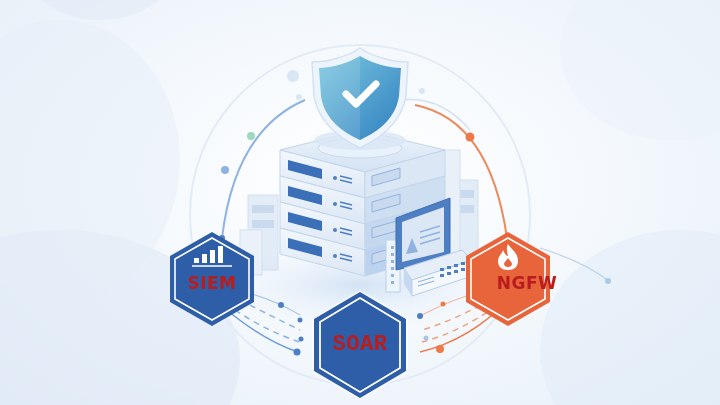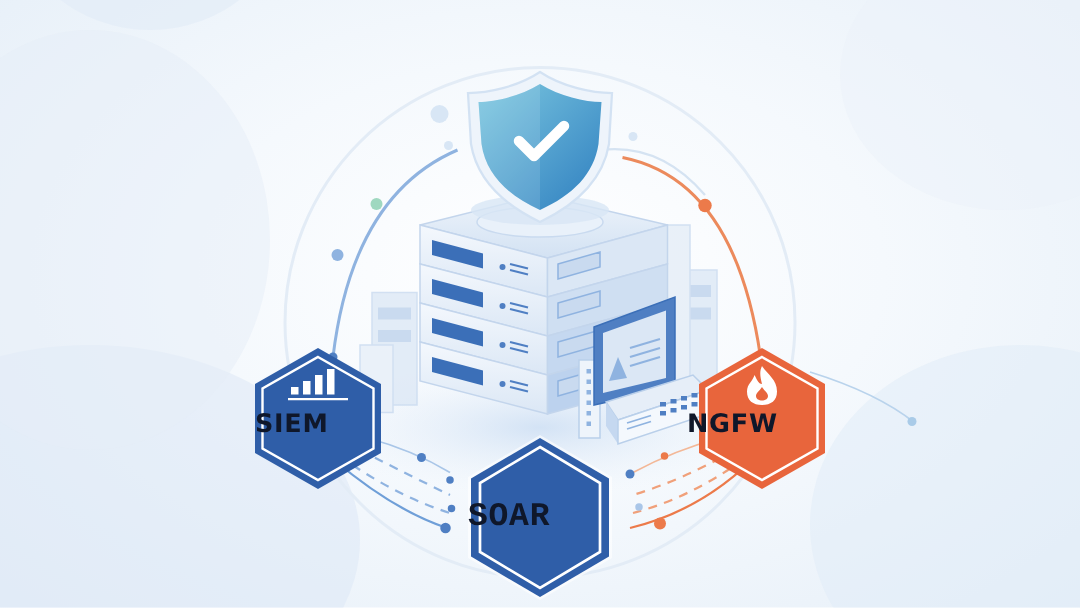--- a/index.html
+++ b/index.html
@@ -5,21 +5,21 @@
   html, body { margin:0; padding:0; }
   body {
     width:720px; height:405px; overflow:hidden; position:relative;
     font-family: "Liberation Sans", sans-serif;
     background: radial-gradient(ellipse at 50% 45%, #ffffff 0%, #f5f9fd 45%, #e6eff8 100%);
   }
   .bg-blob { position:absolute; border-radius:50%; pointer-events:none; }
   .stage { position:absolute; left:0; top:0; width:720px; height:405px; }
   svg.diagram { position:absolute; left:0; top:0; }
   .hex-label {
-    position:absolute; color:#0f172a; font-weight:bold; text-align:left;
+    position:absolute; color:#b91c1c; font-weight:bold; text-align:center;
     font-family: "DejaVu Sans", sans-serif; letter-spacing:0.5px;
   }
 </style>
 </head>
 <body>
 
 <div class="stage">
 
   <div class="bg-blob" style="left:-120px; top:230px; width:360px; height:260px; background:rgba(220,232,245,0.55);"></div>
   <div class="bg-blob" style="left:-60px; top:20px; width:240px; height:280px; background:rgba(230,238,248,0.5);"></div>
@@ -209,15 +209,15 @@
     </g>
 
     <g>
       <polygon points="360,290 408,318 408,372 360,400 312,372 312,318" fill="#ffffff" opacity="0.6"></polygon>
       <polygon points="360,292 406,319 406,371 360,398 314,371 314,319" fill="#2f5ea8"></polygon>
       <polygon points="360,298 400,322 400,368 360,392 320,368 320,322" fill="none" stroke="#ffffff" stroke-width="1.8"></polygon>
     </g>
   </svg>
 
   <div class="hex-label" style="left:170px; top:273px; width:84px; font-size:17px;">SIEM</div>
-  <div class="hex-label" style="left:458px; top:273px; width:84px; font-size:17px;">NGFW</div>
+  <div class="hex-label" style="left:485px; top:273px; width:84px; font-size:17px;">NGFW</div>
   <div class="hex-label" style="left:312px; top:332px; width:96px; font-size:22px;font-family:Liberation Mono, monospace;">SOAR</div>
 </div>
 
 </body></html>

